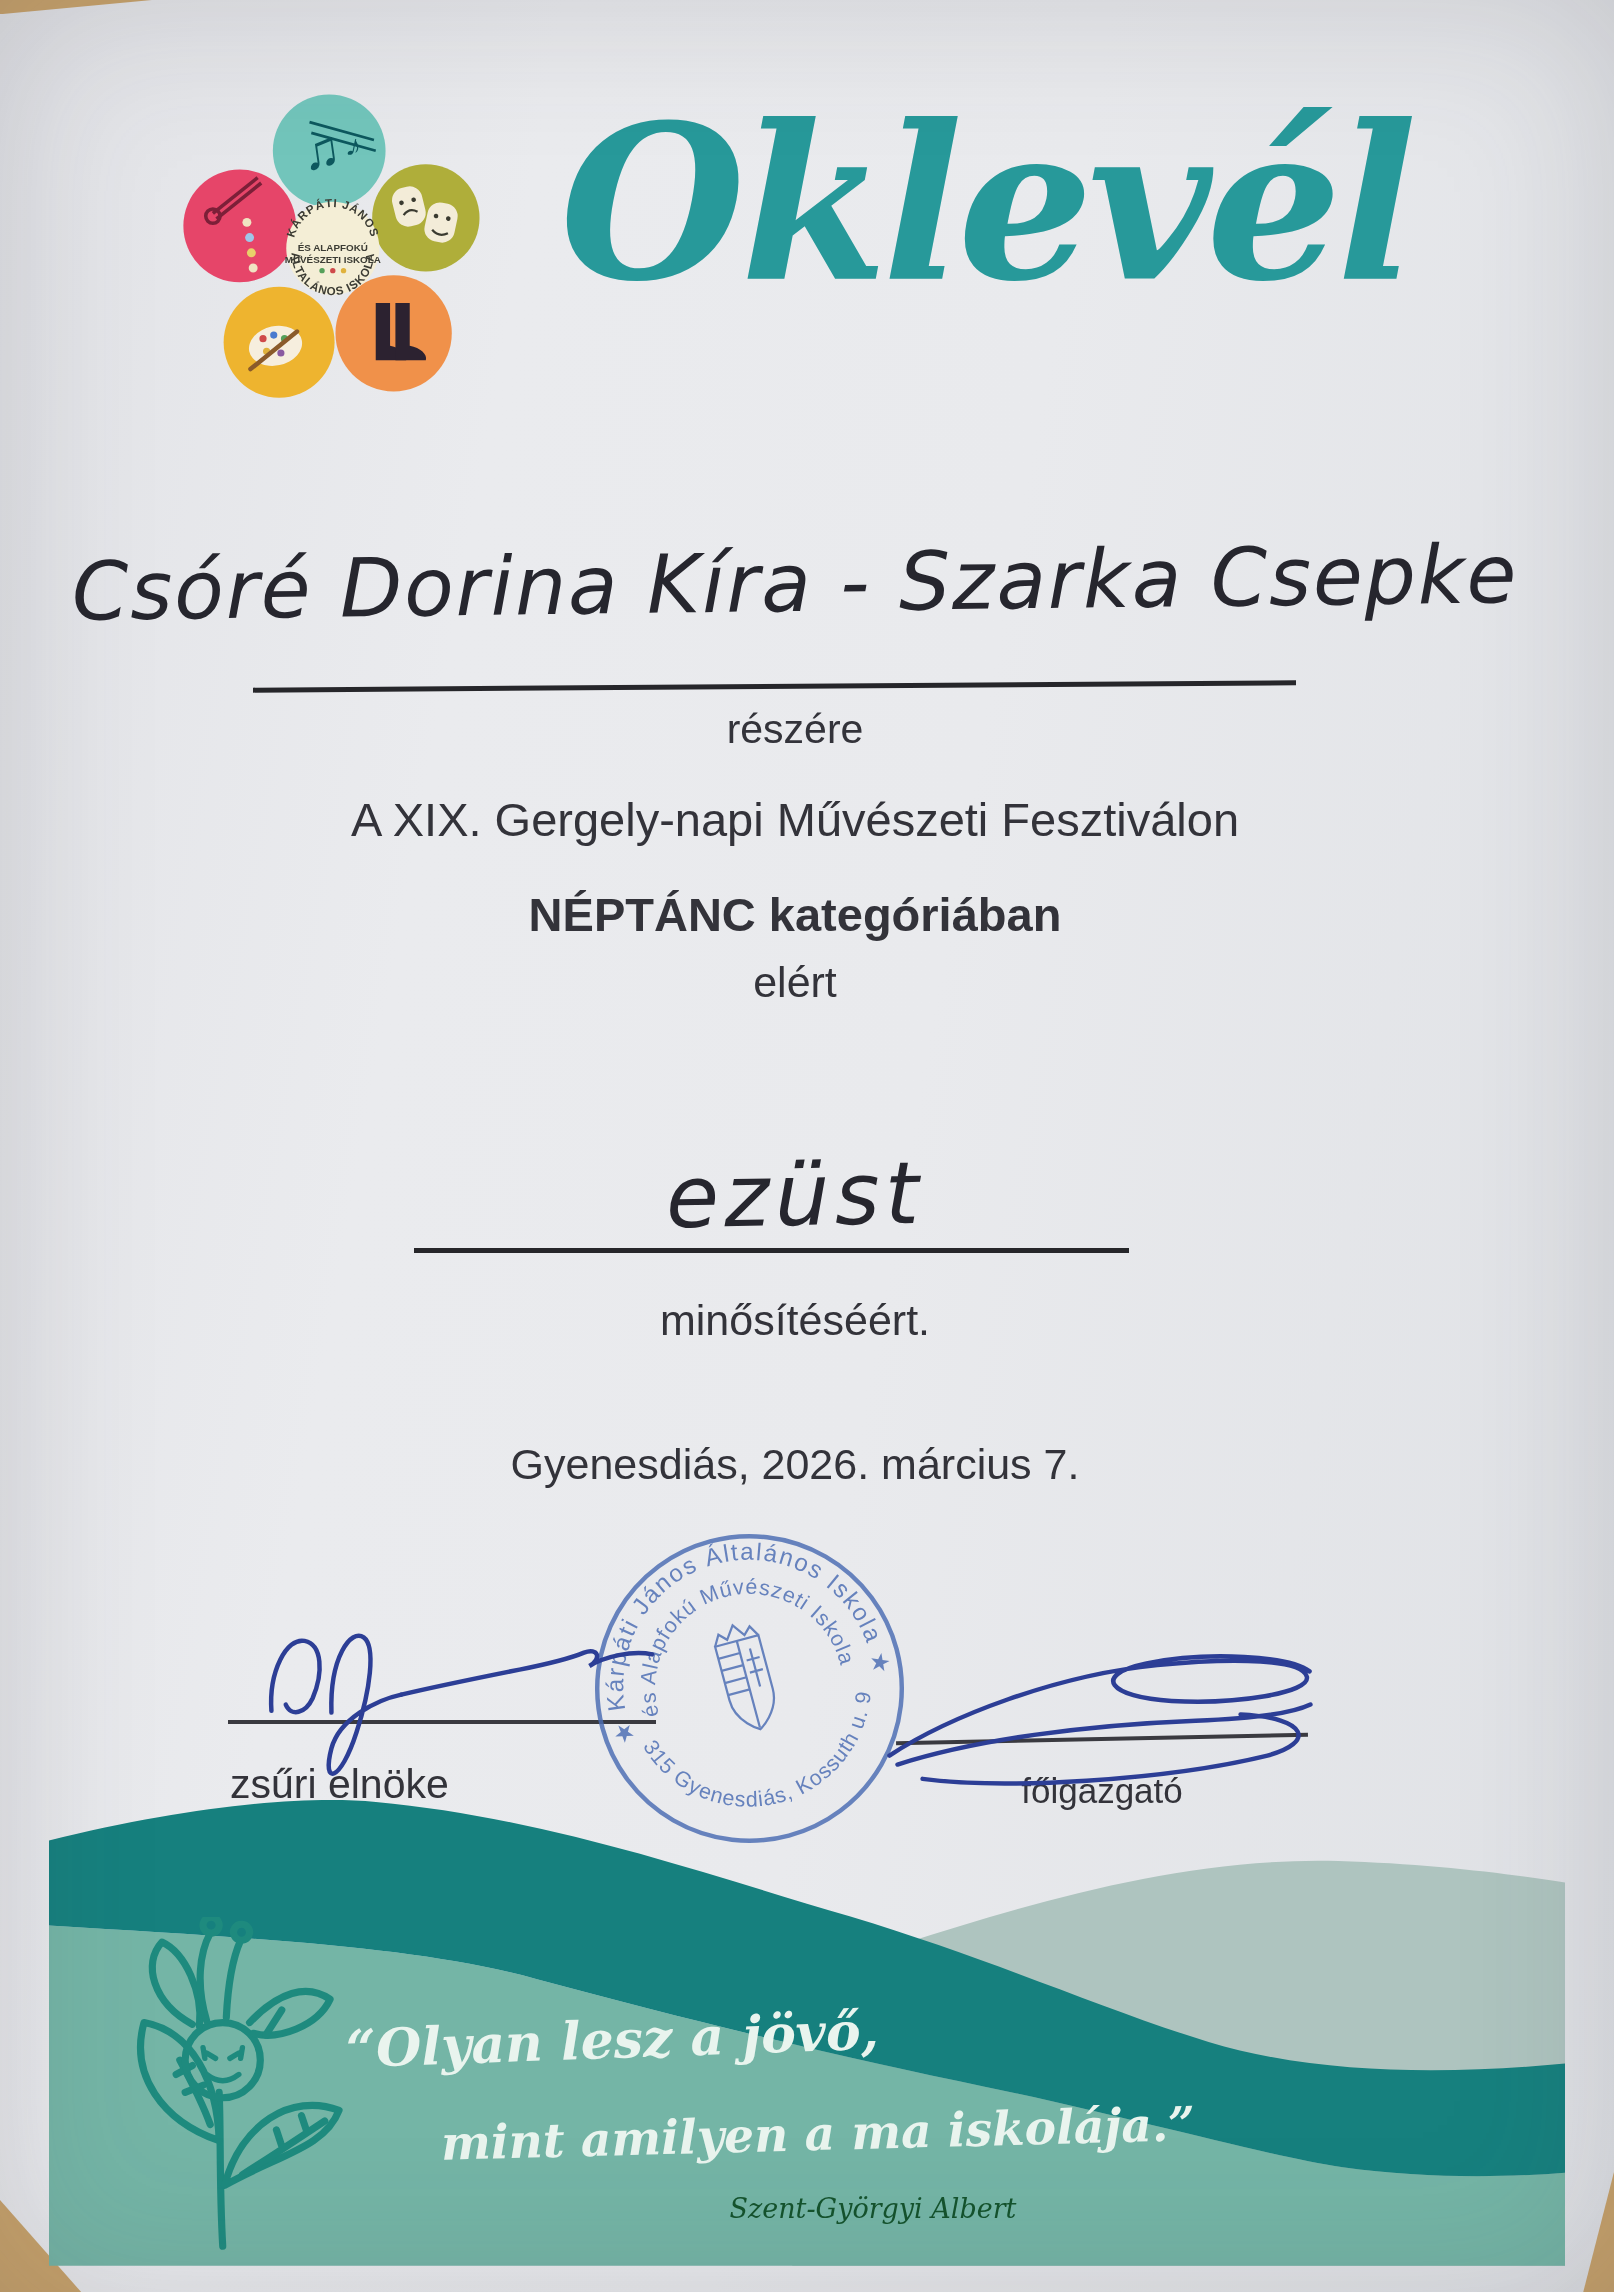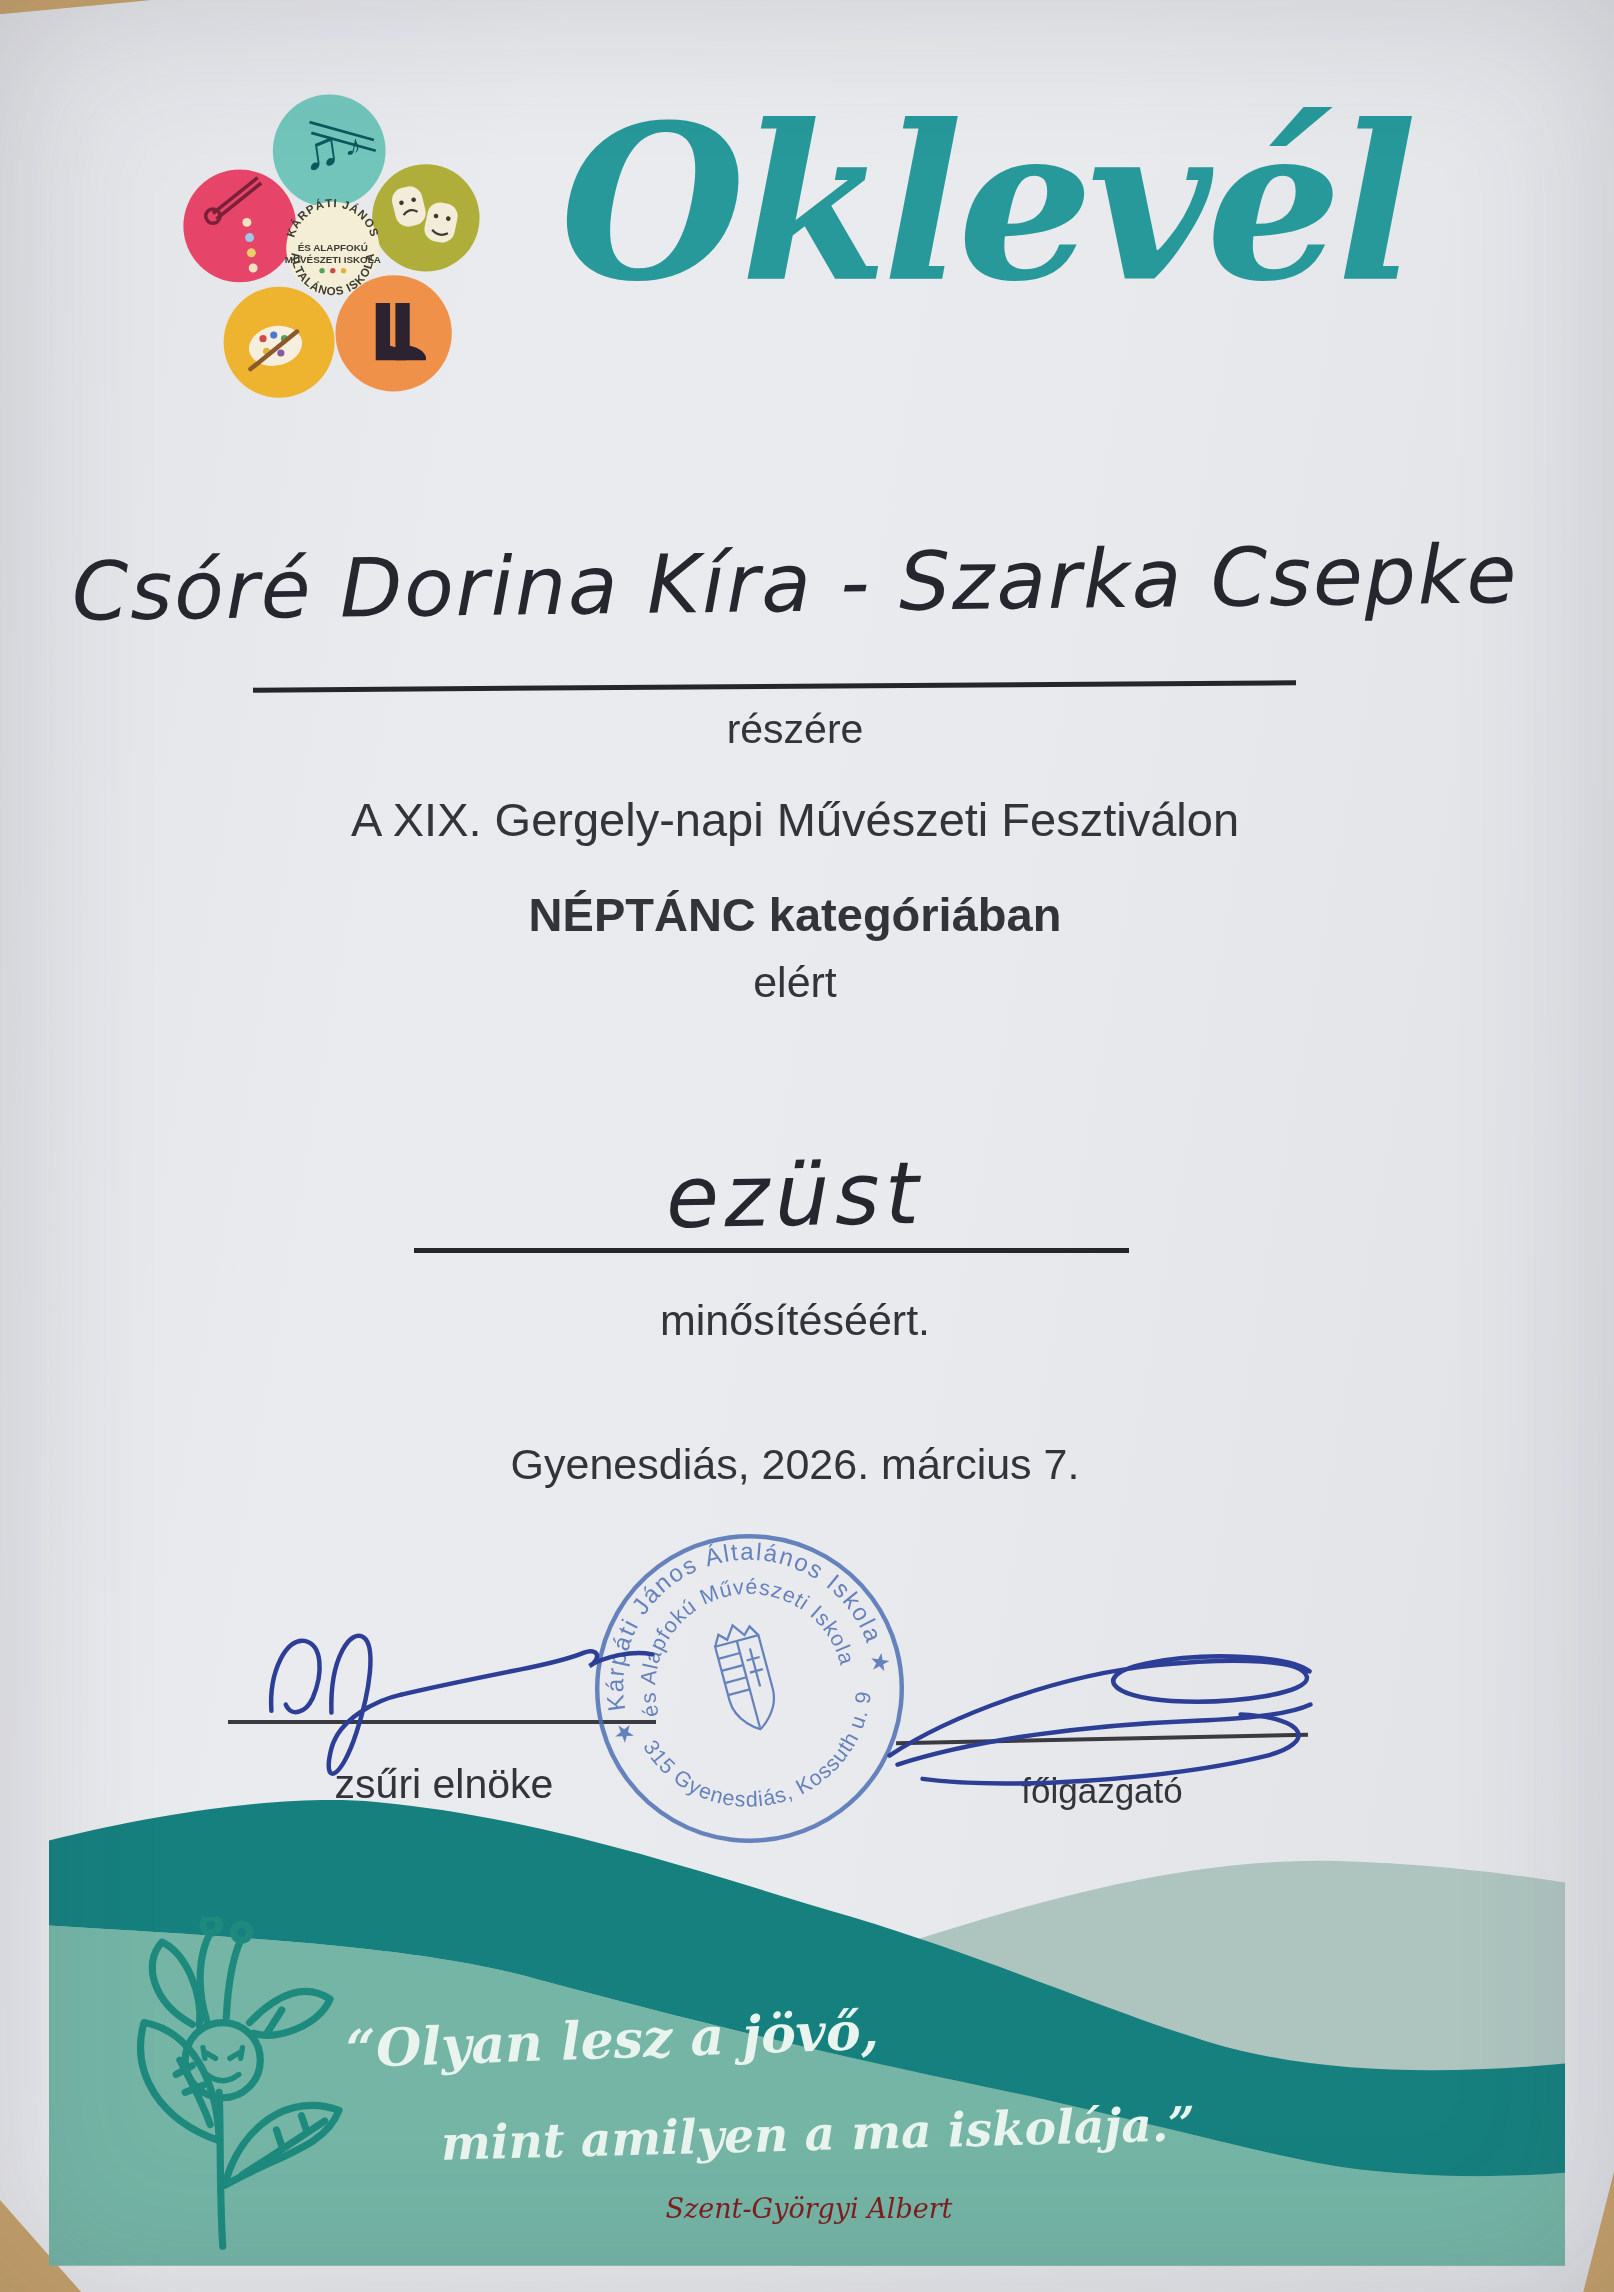--- a/index.html
+++ b/index.html
@@ -24,27 +24,27 @@
   #recipient-label{top:706px;font-size:41px;}
   #event-line{top:792px;font-size:47px;}
   #category-line{top:887px;font-size:47px;font-weight:bold;}
   #achieved-label{top:958px;font-size:43px;}
   #award-word{top:1145px;font-size:86px;letter-spacing:5.4px;transform:translateX(-12.5px) rotate(-1deg);}
   #award-rule{left:414px;top:1248px;width:715px;height:4.5px;}
   #qualification-label{top:1296px;font-size:43px;}
   #date-line{top:1440px;font-size:43px;}
   #sig-rule-left{left:228px;top:1720px;width:428px;height:3.6px;background:#3a3a40;}
   #sig-rule-right{left:896px;top:1737px;width:412px;height:3.6px;background:#3a3a40;transform:rotate(-1.2deg);}
-  #sig-label-left{left:230px;top:1761px;width:428px;text-align:center;font-size:41px;}
+  #sig-label-left{left:230px;top:1761px;width:428px;font-size:41px;}
   #sig-label-right{left:896px;top:1771px;width:412px;text-align:center;font-size:35px;}
   .quote{font-family:"DejaVu Serif",serif;font-style:italic;font-weight:bold;color:#e9f4ee;z-index:6;}
   #quote-line1{left:346px;top:2009px;font-size:52px;transform:rotate(-2deg);}
   #quote-line2{left:441px;top:2106px;font-size:47px;transform:rotate(-1.5deg);}
-  #quote-attr{left:639px;top:2193px;width:340px;text-align:center;font-size:27px;
-       font-weight:normal;color:#7f1d1d;}
+  #quote-attr{left:703px;top:2193px;width:340px;text-align:center;font-size:27px;
+       font-weight:normal;color:#14532d;}
   svg text{font-family:"Liberation Sans",sans-serif;}
   .vignette{position:absolute;inset:0;z-index:9;pointer-events:none;
        box-shadow:inset 0 0 161px rgba(60,60,70,0.18);}
 </style>
 </head>
 <body>
 
 <div class="paper"></div>
 <div class="wood" id="wood-tl"></div>
 <div class="wood" id="wood-bl"></div>

